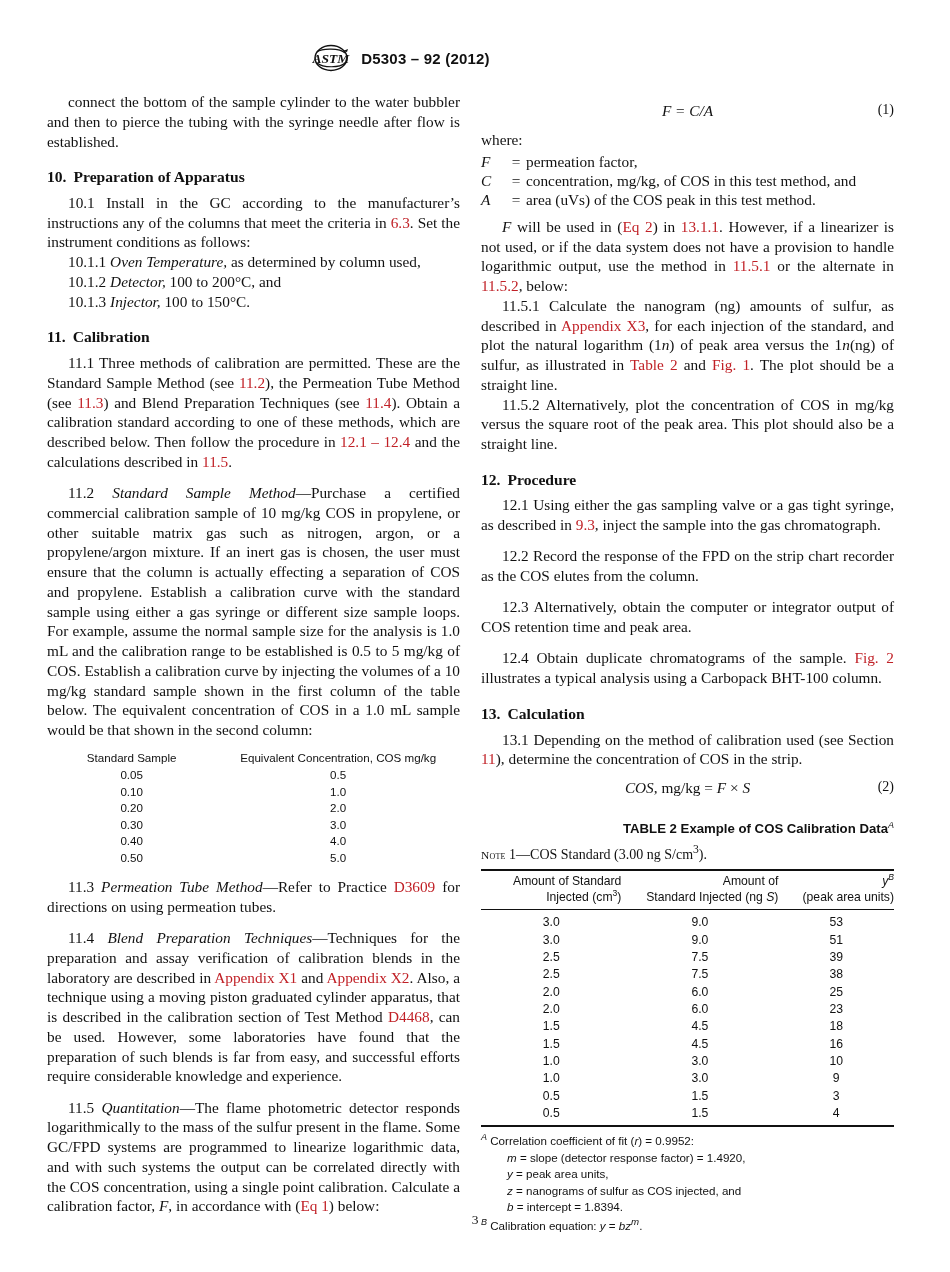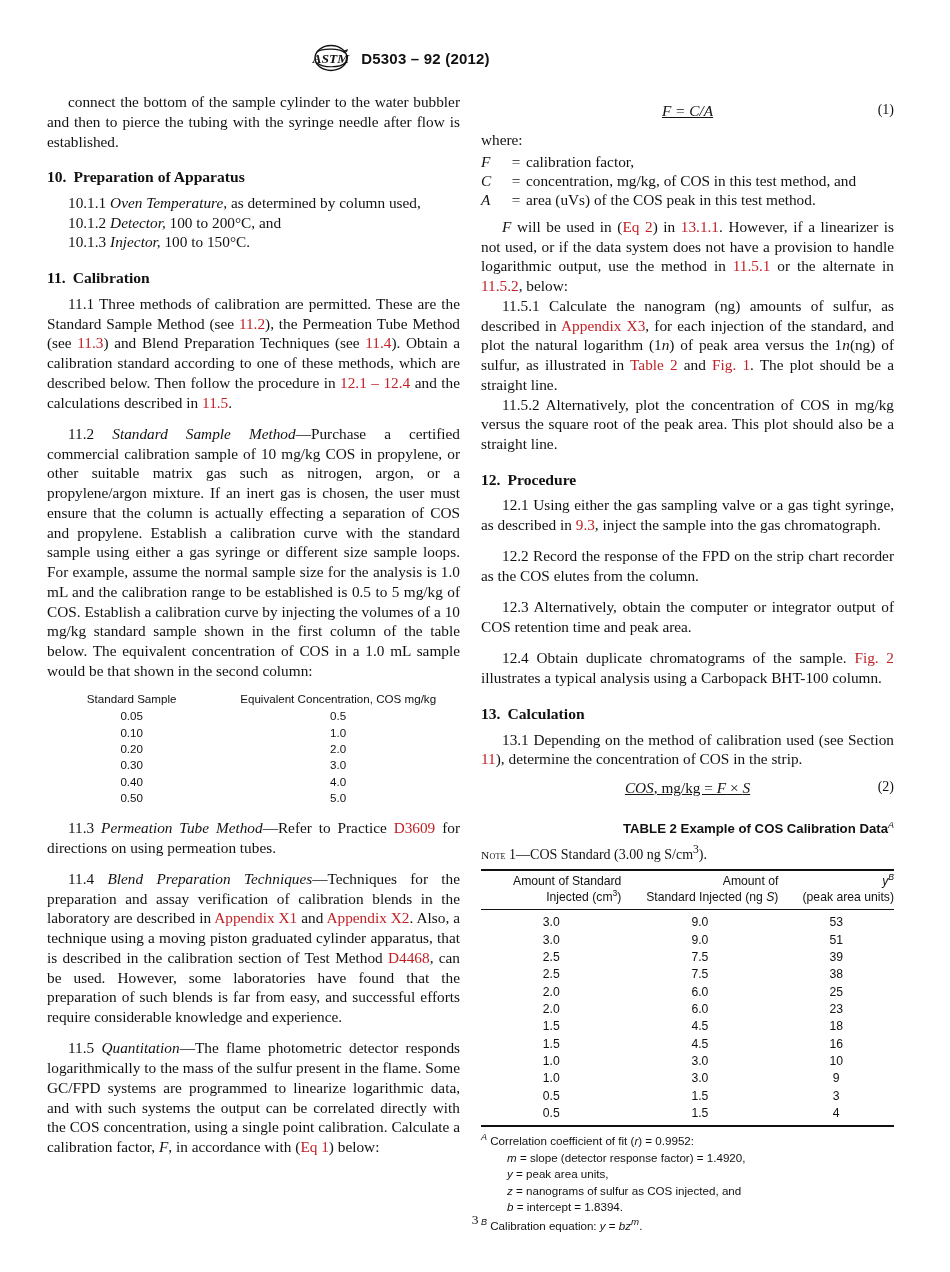--- a/index.html
+++ b/index.html
@@ -91,21 +91,21 @@
     margin: 9px 0 9px 0;
     text-indent: 0;
     font-size: 15.3px;
   }
   .equation .eqno {
     position: absolute;
     right: 0;
     top: 0;
     font-size: 14px;
   }
-  .eqbody { font-style: italic; text-decoration: underline; }
+  .eqbody { font-style: italic; }
   .eqbody .up { font-style: normal; }
 
   
   .wheretable {
     border-collapse: collapse;
     margin: 2px 0 0 0;
     font-size: 15.3px;
     line-height: 1.27;
   }
   .wheretable td { padding: 0; vertical-align: top; }
@@ -230,20 +230,21 @@
   </div>
 
   <div class="col col-left">
 
     <p class="body">connect the bottom of the sample cylinder to the water bubbler and then to pierce the tubing with the syringe needle after flow is established.</p>
 
     <h3 class="sec">
       <span class="num">10.</span><span>Preparation of Apparatus</span>
     </h3>
 
+    <p class="body"><span>10.1 Install in the GC according to the manufacturer’s instructions any of the columns that meet the criteria in </span><span class="ref">6.3</span><span>. Set the instrument conditions as follows:</span></p>
 
     <p class="body flush" style="text-indent:21px;"><span>10.1.1</span> <i>Oven Temperature,</i> <span>as determined by column used,</span></p>
 
     <p class="body" style="text-indent:21px;"><span>10.1.2</span> <i>Detector,</i> <span>100 to 200°C, and</span></p>
 
     <p class="body" style="text-indent:21px;"><span>10.1.3</span> <i>Injector,</i> <span>100 to 150°C.</span></p>
 
     <h3 class="sec">
       <span class="num">11.</span><span>Calibration</span>
     </h3>
@@ -302,21 +303,21 @@
       <span class="eqno">(1)</span>
     </div>
 
     <p class="flush">where:</p>
 
     <table class="wheretable">
       <tbody>
           <tr>
         <td class="sym">F</td>
         <td class="eq">=</td>
-        <td>calibration factor,</td>
+        <td>permeation factor,</td>
       </tr>
       <tr>
         <td class="sym">C</td>
         <td class="eq">=</td>
         <td>concentration, mg/kg, of COS in this test method, and</td>
       </tr>
       <tr>
         <td class="sym">A</td>
         <td class="eq">=</td>
         <td>area (uVs) of the COS peak in this test method.</td>

